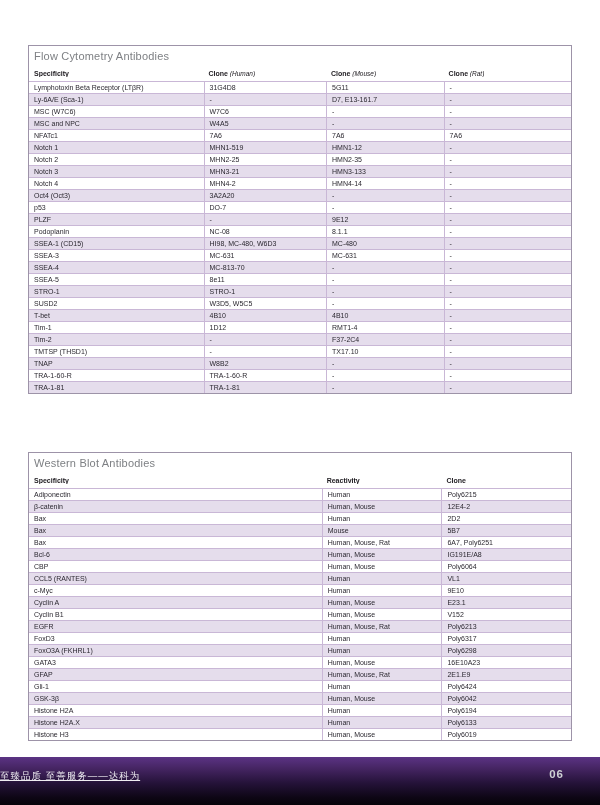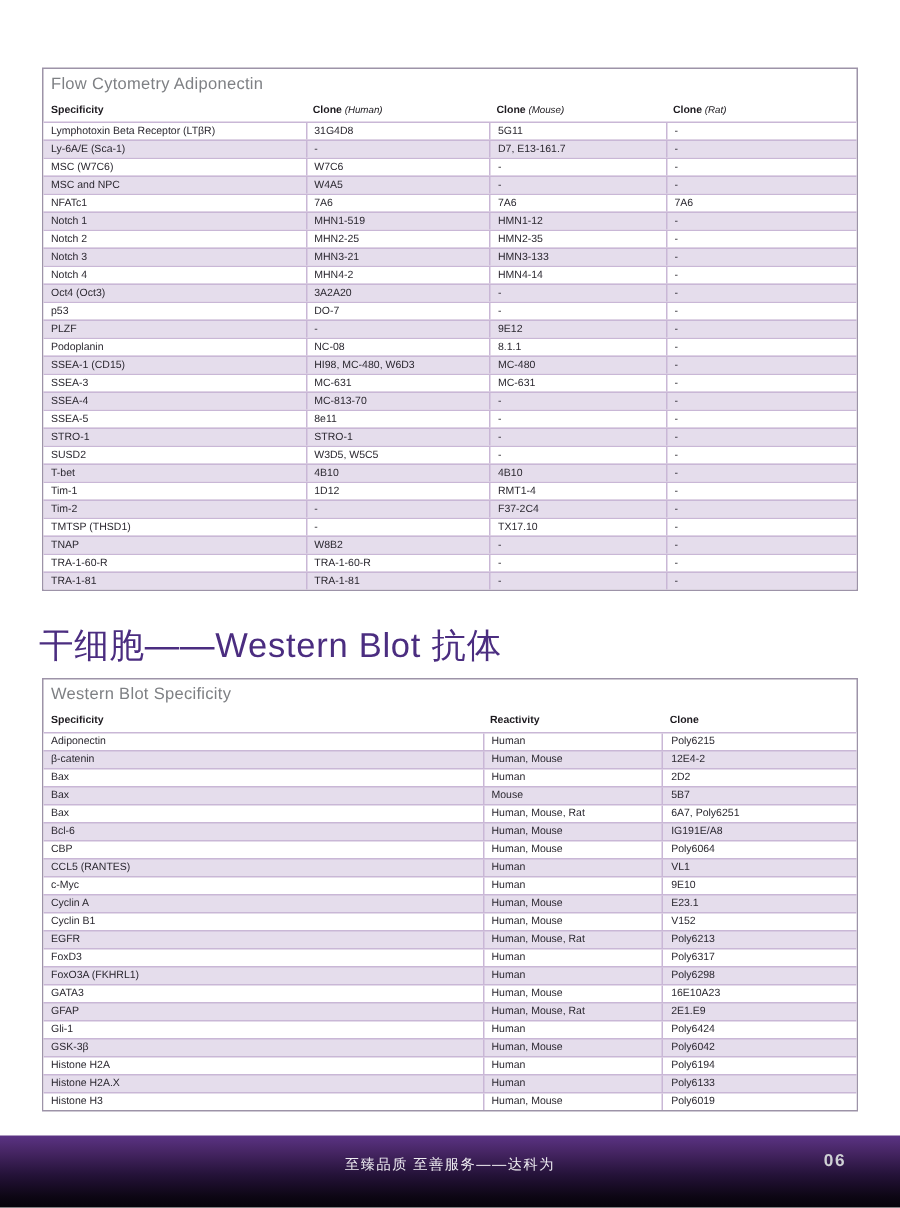--- a/index.html
+++ b/index.html
@@ -49,35 +49,36 @@
     letter-spacing:.5px; white-space:nowrap;
   }
 
   
   .footer {
     position:absolute; left:0; top:757px; width:600px; height:48px;
     background:linear-gradient(180deg,#5b3384 0%, #472665 22%, #241238 55%, #0d0614 85%, #06030a 100%);
   }
   .slogan {
     position:absolute; top:13px; left:0; width:100%;
-    text-align:center; font-size:9.5px; color:#efedf2; letter-spacing:1px;
+    text-align:left; font-size:9.5px; color:#efedf2; letter-spacing:1px;
     white-space:nowrap;
+    text-decoration:underline;
   }
   .pagenum {
     position:absolute; top:11px; right:36px;
     font-size:11.5px; font-weight:bold; color:#cfd1d4; letter-spacing:1px;
   }
 </style>
 </head>
 <body>
 
 <div class="page">
 
   <section class="tbl" id="tbl-flow">
-    <div class="tbl-title">Flow Cytometry Adiponectin</div>
+    <div class="tbl-title">Flow Cytometry Antibodies</div>
     <div class="thead" id="flow-head">
         <div class="hcell" style="width: 32.2%;"><span class="hlabel">Specificity</span></div>
         <div class="hcell" style="width: 22.6%;"><span class="hlabel">Clone</span><span class="hnote"> (Human)</span></div>
         <div class="hcell" style="width: 21.7%;"><span class="hlabel">Clone</span><span class="hnote"> (Mouse)</span></div>
         <div class="hcell" style="width: 23.5%;"><span class="hlabel">Clone</span><span class="hnote"> (Rat)</span></div>
       </div>
     <div class="tbody" id="flow-body">
         <div class="row">
           <div class="cell" style="width: 32.2%;">Lymphotoxin Beta Receptor (LTβR)</div>
           <div class="cell" style="width: 22.6%;">31G4D8</div>
@@ -231,24 +232,23 @@
         <div class="row alt">
           <div class="cell" style="width: 32.2%;">TRA-1-81</div>
           <div class="cell" style="width: 22.6%;">TRA-1-81</div>
           <div class="cell" style="width: 21.7%;">-</div>
           <div class="cell" style="width: 23.5%;">-</div>
         </div>
       </div>
   </section>
 
 
-  <h1 class="heading">干细胞——Western Blot 抗体</h1>
 
   <section class="tbl" id="tbl-wb">
-    <div class="tbl-title">Western Blot Specificity</div>
+    <div class="tbl-title">Western Blot Antibodies</div>
     <div class="thead" id="wb-head">
         <div class="hcell" style="width: 54%;"><span class="hlabel">Specificity</span></div>
         <div class="hcell" style="width: 22.1%;"><span class="hlabel">Reactivity</span></div>
         <div class="hcell" style="width: 23.9%;"><span class="hlabel">Clone</span></div>
       </div>
     <div class="tbody" id="wb-body">
         <div class="row">
           <div class="cell" style="width: 54%;">Adiponectin</div>
           <div class="cell" style="width: 22.1%;">Human</div>
           <div class="cell" style="width: 23.9%;">Poly6215</div>

